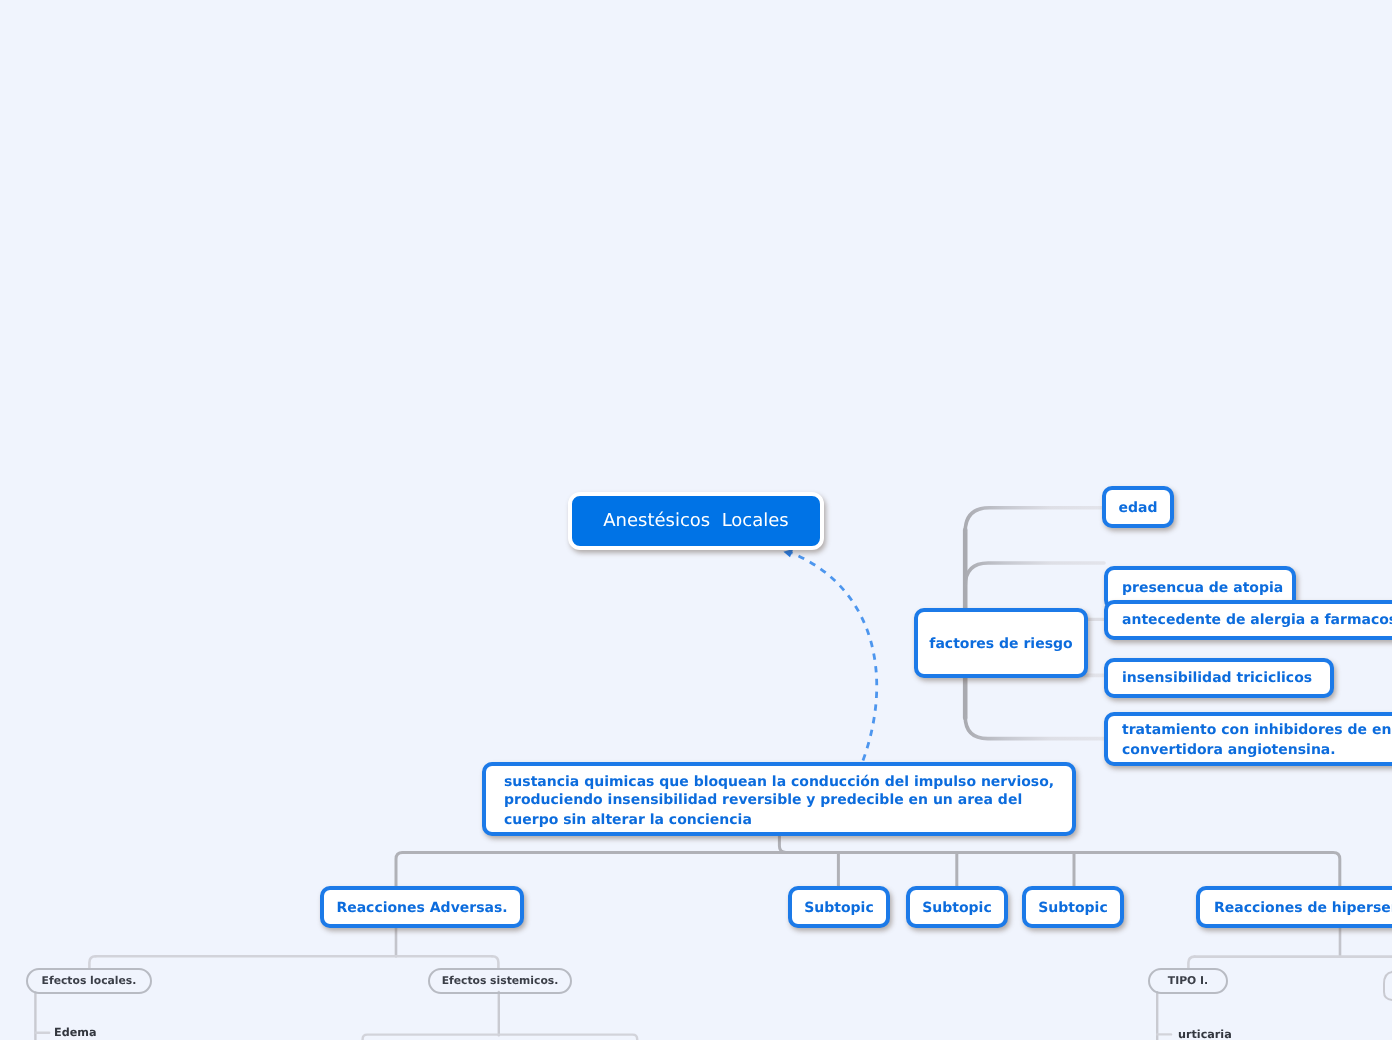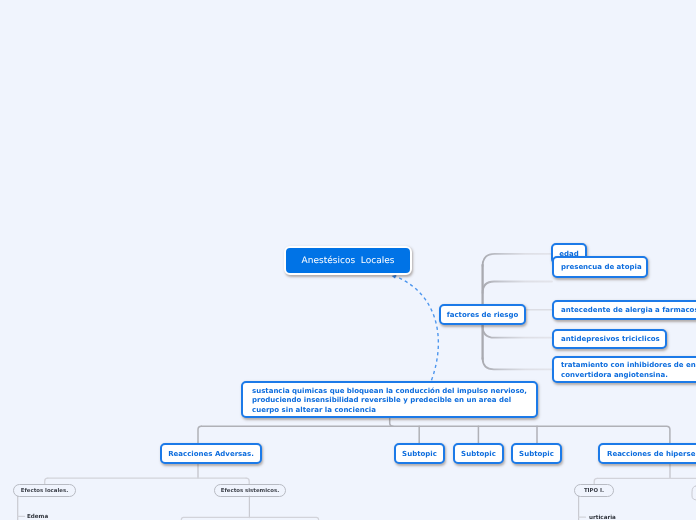--- a/index.html
+++ b/index.html
@@ -72,29 +72,29 @@
     <g fill="none">
       <path d="M431.5 380.2 C 446.5 339 438 294 395.5 276.3" stroke="#4d96ee" stroke-width="1.4" stroke-dasharray="3.2 3.2"></path>
       <path d="M396.7 274.4 L391.7 275.9 L395.0 278.6 Z" fill="#1f7ae8" stroke="none"></path>
     </g>
   </svg>
 
   <div class="node n-root" style="left:284px;top:246px;width:128px;height:29px;">Anestésicos  Locales</div>
 
   <div class="node n-blue multi" style="left:241px;top:381px;width:297px;height:37px;padding-left:9px;padding-right:6px;padding-top:3px;">sustancia quimicas que bloquean la conducción del impulso nervioso, produciendo insensibilidad reversible y predecible en un area del cuerpo sin alterar la conciencia</div>
 
-  <div class="node n-blue ctr" style="left:439px;top:304px;width:87px;height:21px;">factores de riesgo</div>
+  <div class="node n-blue ctr" style="left:457px;top:304px;width:87px;height:35px;">factores de riesgo</div>
 
   <div class="node n-blue ctr" style="left:551px;top:243px;width:36px;height:21px;">edad</div>
 
-  <div class="node n-blue" style="left:552px;top:256px;width:96px;height:22px;">presencua de atopia</div>
+  <div class="node n-blue" style="left:552px;top:283px;width:96px;height:22px;">presencua de atopia</div>
 
   <div class="node n-blue" style="left:552px;top:300px;width:156px;height:20px;">antecedente de alergia a farmacos</div>
 
-  <div class="node n-blue" style="left:552px;top:329px;width:115px;height:20px;">antidepresivos triciclicos</div>
+  <div class="node n-blue" style="left:552px;top:329px;width:115px;height:20px;">insensibilidad triciclicos</div>
 
   <div class="node n-blue multi" style="left:552px;top:356px;width:172px;height:27px;padding-right:6px;padding-top:2px;">tratamiento con inhibidores de enzima convertidora angiotensina.</div>
 
   <div class="node n-blue ctr" style="left:147px;top:443px;width:102px;height:21px;margin-left:13px;">Reacciones Adversas.</div>
 
   <div class="node n-blue ctr" style="left:394px;top:443px;width:51px;height:21px;">Subtopic</div>
   <div class="node n-blue ctr" style="left:453px;top:443px;width:51px;height:21px;">Subtopic</div>
   <div class="node n-blue ctr" style="left:511px;top:443px;width:51px;height:21px;">Subtopic</div>
 
   <div class="node n-blue" style="left:598px;top:443px;width:143px;height:21px;">Reacciones de hipersensibilidad</div>

